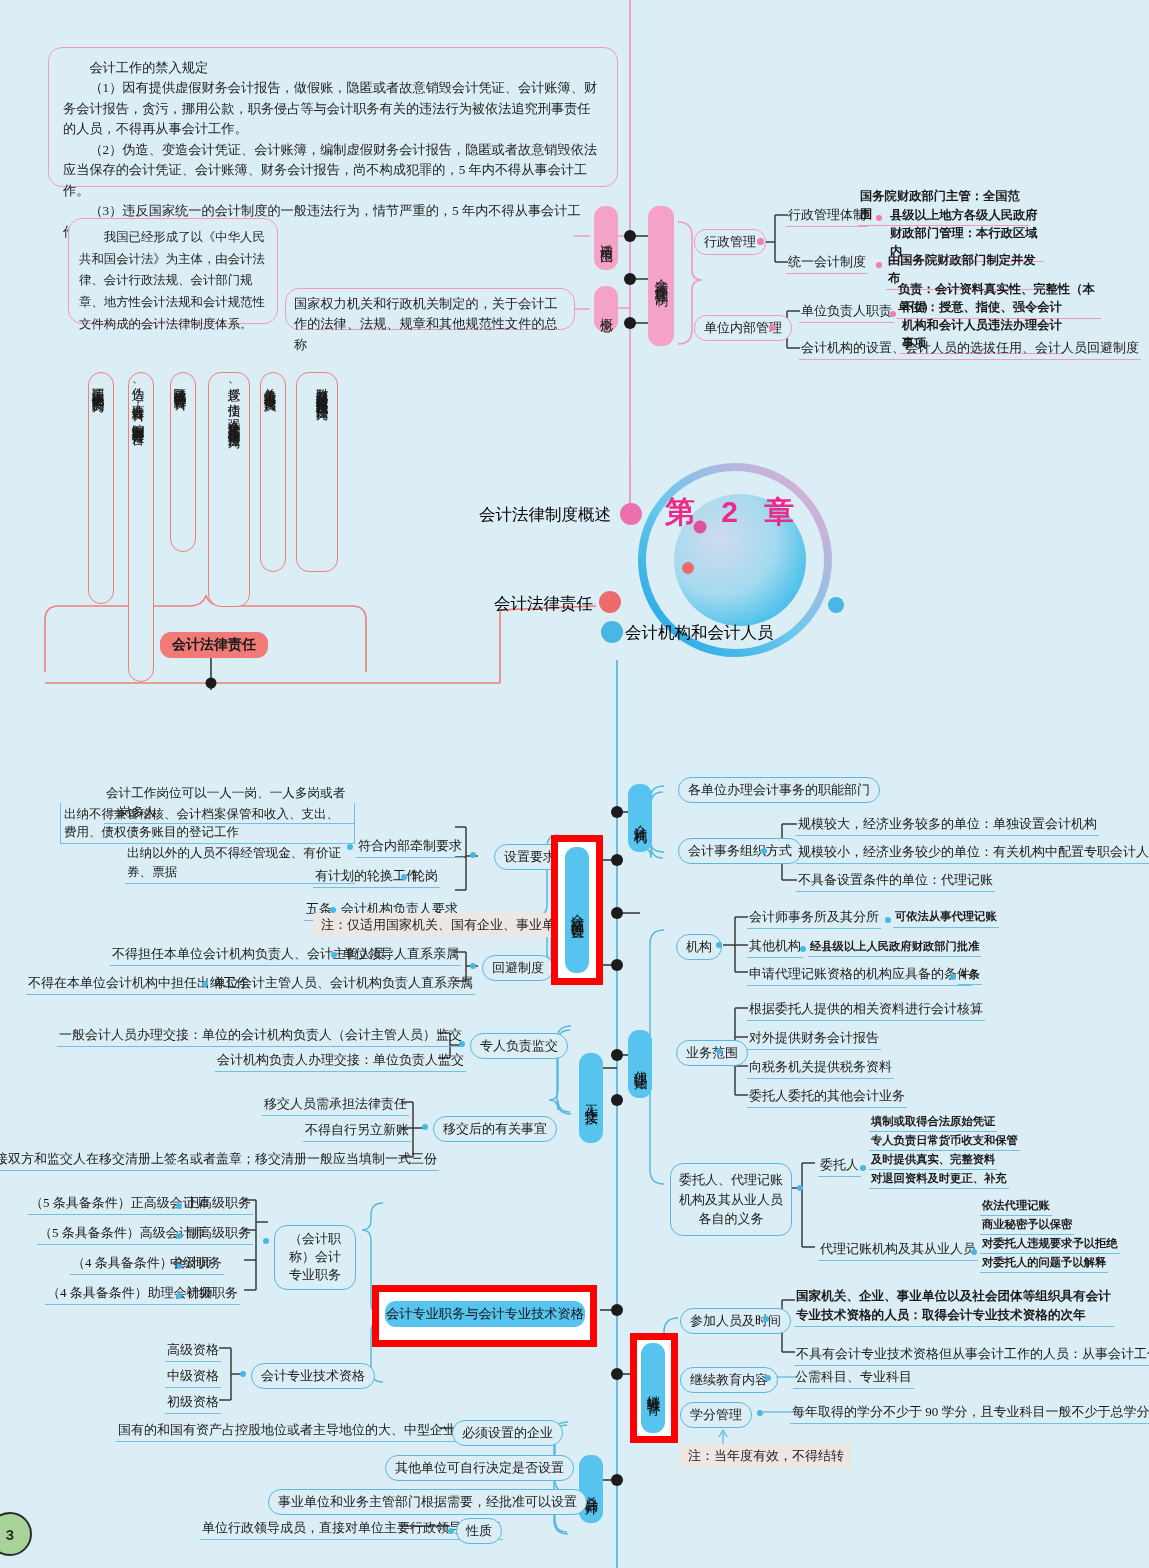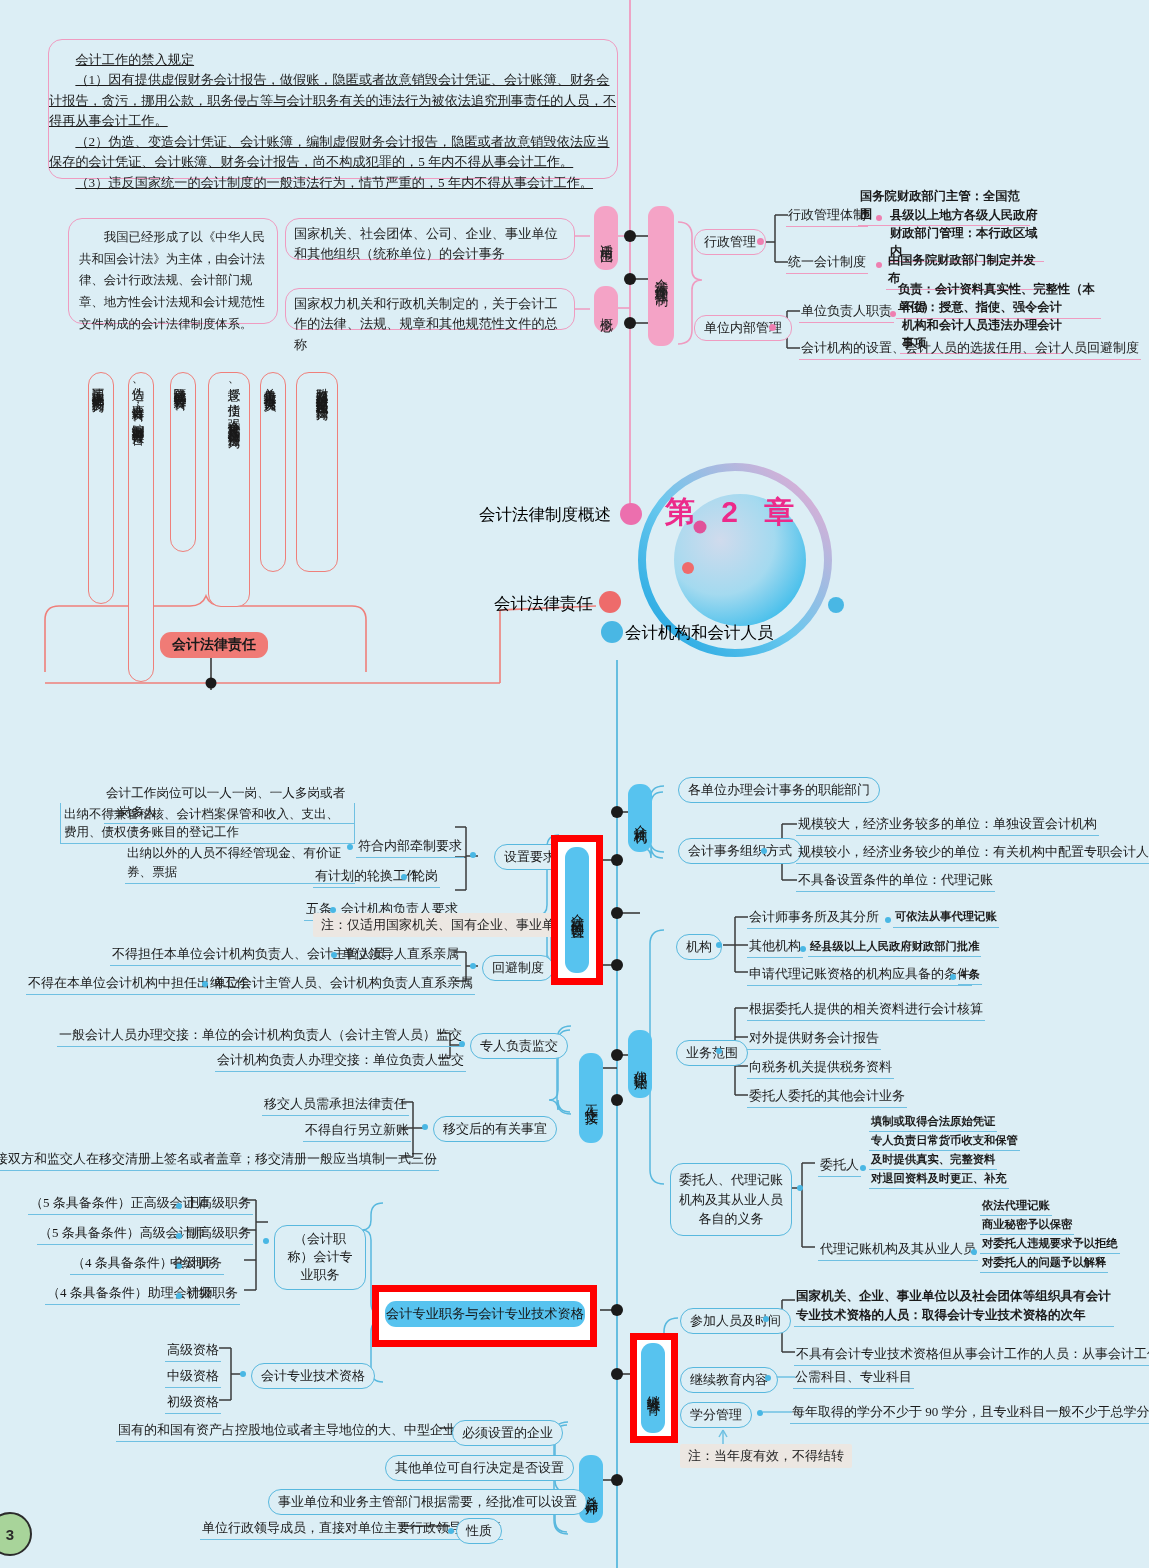--- a/index.html
+++ b/index.html
@@ -255,34 +255,31 @@
     <path d="M231,1348 L231,1400" stroke="#3a3a3a" stroke-width="1.5" fill="none"></path>
     <path d="M231,1348 L219,1348" stroke="#3a3a3a" stroke-width="1.5" fill="none"></path>
     <path d="M231,1400 L219,1400" stroke="#3a3a3a" stroke-width="1.5" fill="none"></path>
 
     <path d="M567,1425 q-12,0 -12,12 L555,1480 q0,12 12,12 q-12,0 -12,12 L555,1520 q0,12 12,12" stroke="#58b8de" stroke-width="1.5" fill="none"></path>
     <path d="M568,1422 q-14,0 -14,14 L554,1520 q0,14 14,14" stroke="#58b8de" stroke-width="1.5" fill="none"></path>
     <path d="M440,1428 L466,1428" stroke="#3a3a3a" stroke-width="1.5" fill="none"></path>
     <path d="M400,1526 L450,1526" stroke="#3a3a3a" stroke-width="1.5" fill="none"></path>
   </svg>
 
-  <div class="abs pinkbox kai" style="left:48px;top:39px;width:570px;height:140px;padding:10px 0;text-decoration:underline;">
+  <div class="abs pinkbox kai" style="left:48px;top:47px;width:570px;height:140px;padding:10px 14px;">
     <div style="text-indent:2em;">会计工作的禁入规定</div>
     <div style="text-indent:2em;">（1）因有提供虚假财务会计报告，做假账，隐匿或者故意销毁会计凭证、会计账簿、财务会计报告，贪污，挪用公款，职务侵占等与会计职务有关的违法行为被依法追究刑事责任的人员，不得再从事会计工作。</div>
     <div style="text-indent:2em;">（2）伪造、变造会计凭证、会计账簿，编制虚假财务会计报告，隐匿或者故意销毁依法应当保存的会计凭证、会计账簿、财务会计报告，尚不构成犯罪的，5 年内不得从事会计工作。</div>
     <div style="text-indent:2em;">（3）违反国家统一的会计制度的一般违法行为，情节严重的，5 年内不得从事会计工作。</div>
   </div>
 
   <div class="abs pinkbox kai" style="left:68px;top:218px;width:210px;height:106px;padding:8px 10px;font-size:12.4px;line-height:1.75;">
     <span style="text-indent:2em;display:block;">我国已经形成了以《中华人民共和国会计法》为主体，由会计法律、会计行政法规、会计部门规章、地方性会计法规和会计规范性文件构成的会计法律制度体系。</span>
   </div>
 
-  <div class="abs pinkbox" style="left:285px;top:218px;width:290px;height:42px;">
-    <span>国家机关、社会团体、公司、企业、事业单位和其他组织（统称单位）的会计事务</span>
-  </div>
   <div class="abs pinklabel vert" style="left:594px;top:206px;width:24px;height:64px;">
     <span>适用范围</span>
   </div>
 
   <div class="abs pinkbox" style="left:285px;top:288px;width:290px;height:42px;">
     <span>国家权力机关和行政机关制定的，关于会计工作的法律、法规、规章和其他规范性文件的总称</span>
   </div>
   <div class="abs pinklabel vert" style="left:594px;top:286px;width:24px;height:46px;">
     <span>概念</span>
   </div>
@@ -620,21 +617,21 @@
 
   <div class="abs blueunder" style="left:45px;top:1283px;">
     <span>（4 条具备条件）助理会计师</span>
   </div>
   <div class="abs dot bl" style="left:176px;top:1293px;width:6px;height:6px;"></div>
   <div class="abs blueunder" style="left:184px;top:1283px;">
     <span>初级职务</span>
   </div>
 
   <div class="abs dot bl" style="left:263px;top:1238px;width:6px;height:6px;"></div>
-  <div class="abs bluepill" style="left:274px;top:1225px;width:92px;line-height:1.4;padding:4px 8px;">
+  <div class="abs bluepill" style="left:274px;top:1225px;width:82px;line-height:1.4;padding:4px 8px;">
     <span>（会计职称）会计专业职务</span>
   </div>
 
   <div class="abs blueunder" style="left:165px;top:1340px;">
     <span>高级资格</span>
   </div>
   <div class="abs blueunder" style="left:165px;top:1366px;">
     <span>中级资格</span>
   </div>
   <div class="abs blueunder" style="left:165px;top:1392px;">

